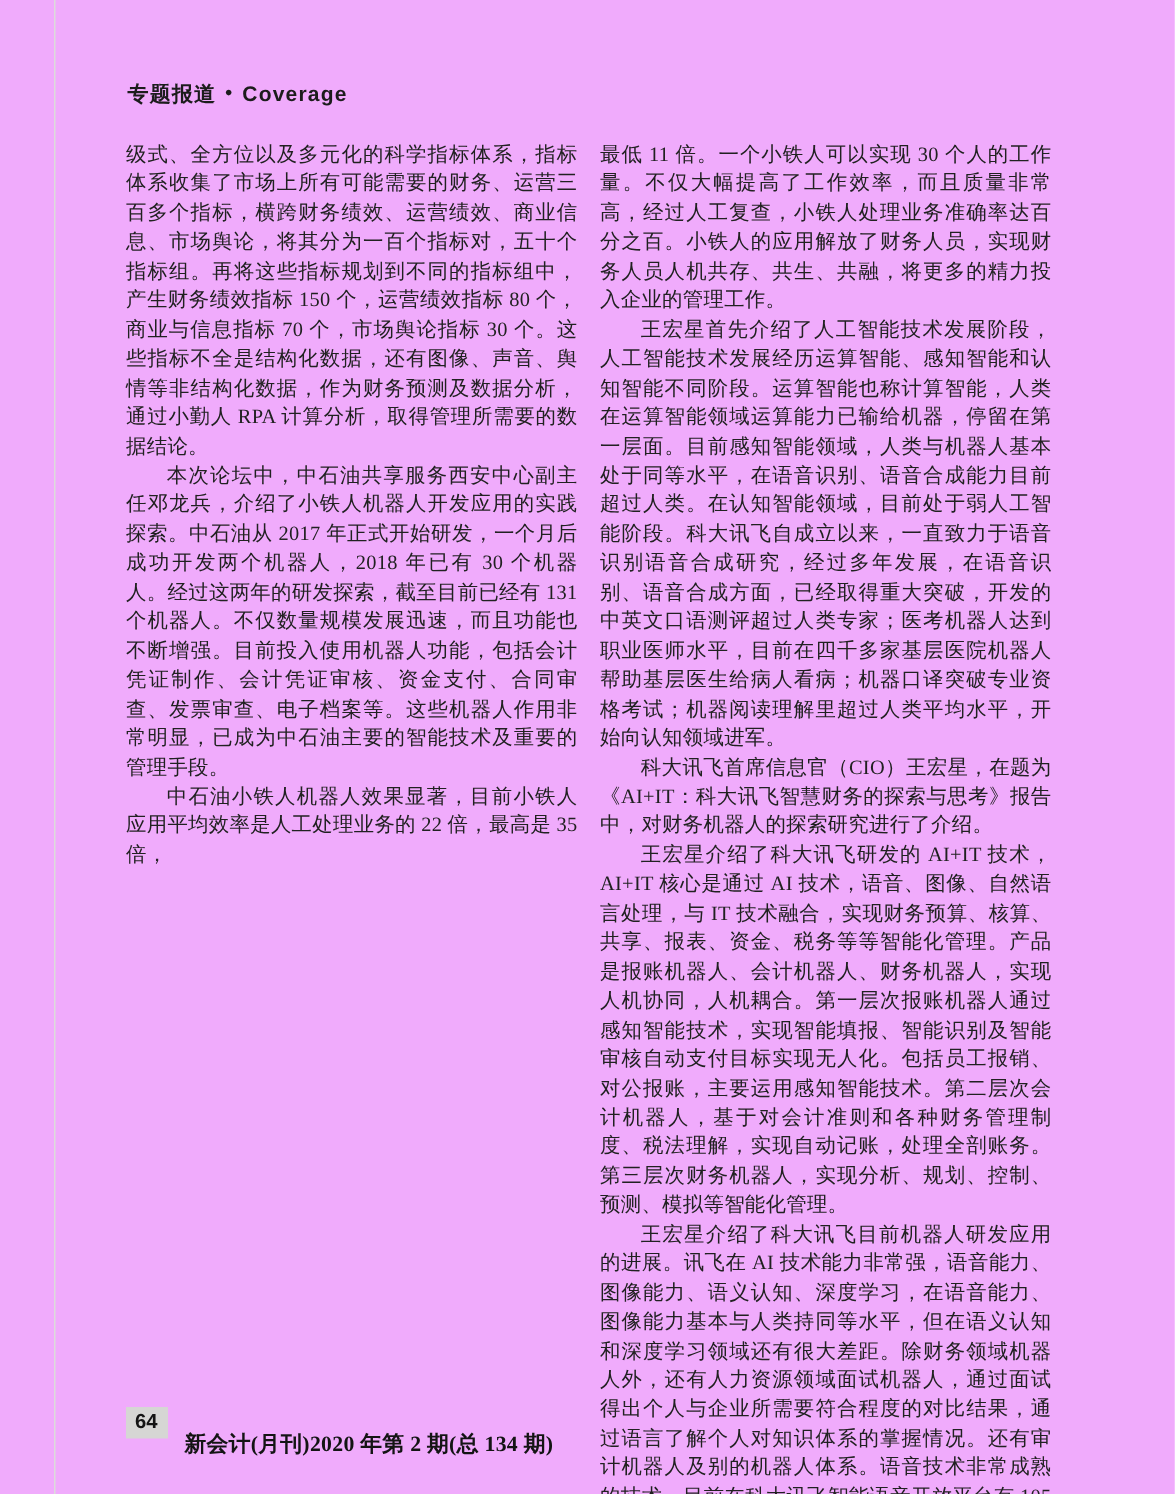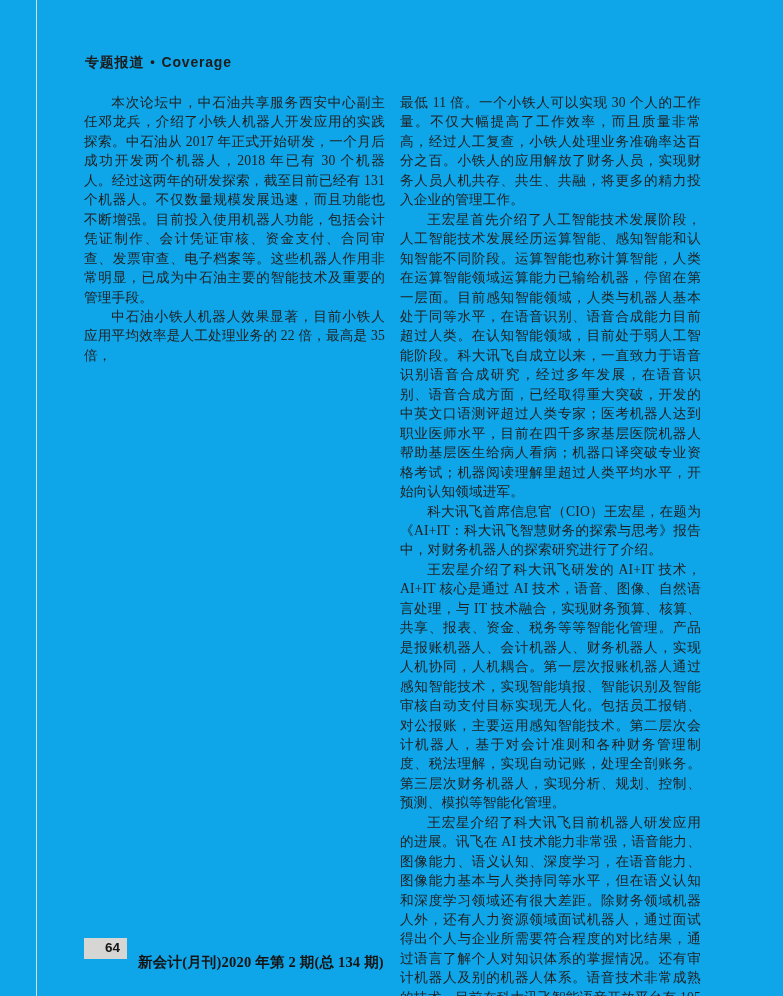--- a/index.html
+++ b/index.html
@@ -1,21 +1,21 @@
 <!DOCTYPE html>
 <html lang="zh"><head>
 <meta charset="utf-8">
 <style>
   html,body { margin:0; padding:0; }
   body { background:#ffffff; }
   .page {
     position: relative;
     width: 783px;
     height: 996px;
-    background: #0ea5e9;
+    background: #f0abfc;
     overflow: hidden;
     font-family: "Liberation Serif", "DejaVu Serif", serif;
   }
   .page-edge-line {
     position: absolute;
     left: 36px; top: 0;
     width: 1px; height: 996px;
     background: #dcdcda;
   }
   .header {
@@ -56,21 +56,21 @@
     white-space: nowrap;
   }
   .page-num {
     display: inline-block;
     background: #d6d6d4;
     color: #141414;
     font-family: "Liberation Sans", "DejaVu Sans", sans-serif;
     font-size: 13.5px;
     font-weight: 700;
     line-height: 18px;
-    padding: 1px 7px 2px 21px;
+    padding: 1px 7px 2px 6px;
     margin-right: 11px;
   }
   .journal-info {
     font-family: "Liberation Serif", "DejaVu Serif", serif;
     font-size: 14.5px;
     font-weight: 700;
     color: #141414;
     letter-spacing: 0.2px;
     margin-top: 28px;
   }
@@ -80,20 +80,21 @@
 
 <div class="page">
 
   <div class="page-edge-line"></div>
 
   <div class="header">
     <span>专题报道</span><span class="sep">•</span><span>Coverage</span>
   </div>
 
   <div class="col col-left">
+      <p>级式、全方位以及多元化的科学指标体系，指标体系收集了市场上所有可能需要的财务、运营三百多个指标，横跨财务绩效、运营绩效、商业信息、市场舆论，将其分为一百个指标对，五十个指标组。再将这些指标规划到不同的指标组中，产生财务绩效指标 150 个，运营绩效指标 80 个，商业与信息指标 70 个，市场舆论指标 30 个。这些指标不全是结构化数据，还有图像、声音、舆情等非结构化数据，作为财务预测及数据分析，通过小勤人 RPA 计算分析，取得管理所需要的数据结论。</p>
       <p class="indent">本次论坛中，中石油共享服务西安中心副主任邓龙兵，介绍了小铁人机器人开发应用的实践探索。中石油从 2017 年正式开始研发，一个月后成功开发两个机器人，2018 年已有 30 个机器人。经过这两年的研发探索，截至目前已经有 131 个机器人。不仅数量规模发展迅速，而且功能也不断增强。目前投入使用机器人功能，包括会计凭证制作、会计凭证审核、资金支付、合同审查、发票审查、电子档案等。这些机器人作用非常明显，已成为中石油主要的智能技术及重要的管理手段。</p>
       <p class="indent">中石油小铁人机器人效果显著，目前小铁人应用平均效率是人工处理业务的 22 倍，最高是 35 倍，</p>
     </div>
 
   <div class="col col-right">
       <p>最低 11 倍。一个小铁人可以实现 30 个人的工作量。不仅大幅提高了工作效率，而且质量非常高，经过人工复查，小铁人处理业务准确率达百分之百。小铁人的应用解放了财务人员，实现财务人员人机共存、共生、共融，将更多的精力投入企业的管理工作。</p>
       <p class="indent">王宏星首先介绍了人工智能技术发展阶段，人工智能技术发展经历运算智能、感知智能和认知智能不同阶段。运算智能也称计算智能，人类在运算智能领域运算能力已输给机器，停留在第一层面。目前感知智能领域，人类与机器人基本处于同等水平，在语音识别、语音合成能力目前超过人类。在认知智能领域，目前处于弱人工智能阶段。科大讯飞自成立以来，一直致力于语音识别语音合成研究，经过多年发展，在语音识别、语音合成方面，已经取得重大突破，开发的中英文口语测评超过人类专家；医考机器人达到职业医师水平，目前在四千多家基层医院机器人帮助基层医生给病人看病；机器口译突破专业资格考试；机器阅读理解里超过人类平均水平，开始向认知领域进军。</p>
       <p class="indent">科大讯飞首席信息官（CIO）王宏星，在题为《AI+IT：科大讯飞智慧财务的探索与思考》报告中，对财务机器人的探索研究进行了介绍。</p>
       <p class="indent">王宏星介绍了科大讯飞研发的 AI+IT 技术，AI+IT 核心是通过 AI 技术，语音、图像、自然语言处理，与 IT 技术融合，实现财务预算、核算、共享、报表、资金、税务等等智能化管理。产品是报账机器人、会计机器人、财务机器人，实现人机协同，人机耦合。第一层次报账机器人通过感知智能技术，实现智能填报、智能识别及智能审核自动支付目标实现无人化。包括员工报销、对公报账，主要运用感知智能技术。第二层次会计机器人，基于对会计准则和各种财务管理制度、税法理解，实现自动记账，处理全剖账务。第三层次财务机器人，实现分析、规划、控制、预测、模拟等智能化管理。</p>
       <p class="indent">王宏星介绍了科大讯飞目前机器人研发应用的进展。讯飞在 AI 技术能力非常强，语音能力、图像能力、语义认知、深度学习，在语音能力、图像能力基本与人类持同等水平，但在语义认知和深度学习领域还有很大差距。除财务领域机器人外，还有人力资源领域面试机器人，通过面试得出个人与企业所需要符合程度的对比结果，通过语言了解个人对知识体系的掌握情况。还有审计机器人及别的机器人体系。语音技术非常成熟的技术，目前在科大讯飞智能语音开放平台有 105 万个开发团队在使用。</p>

